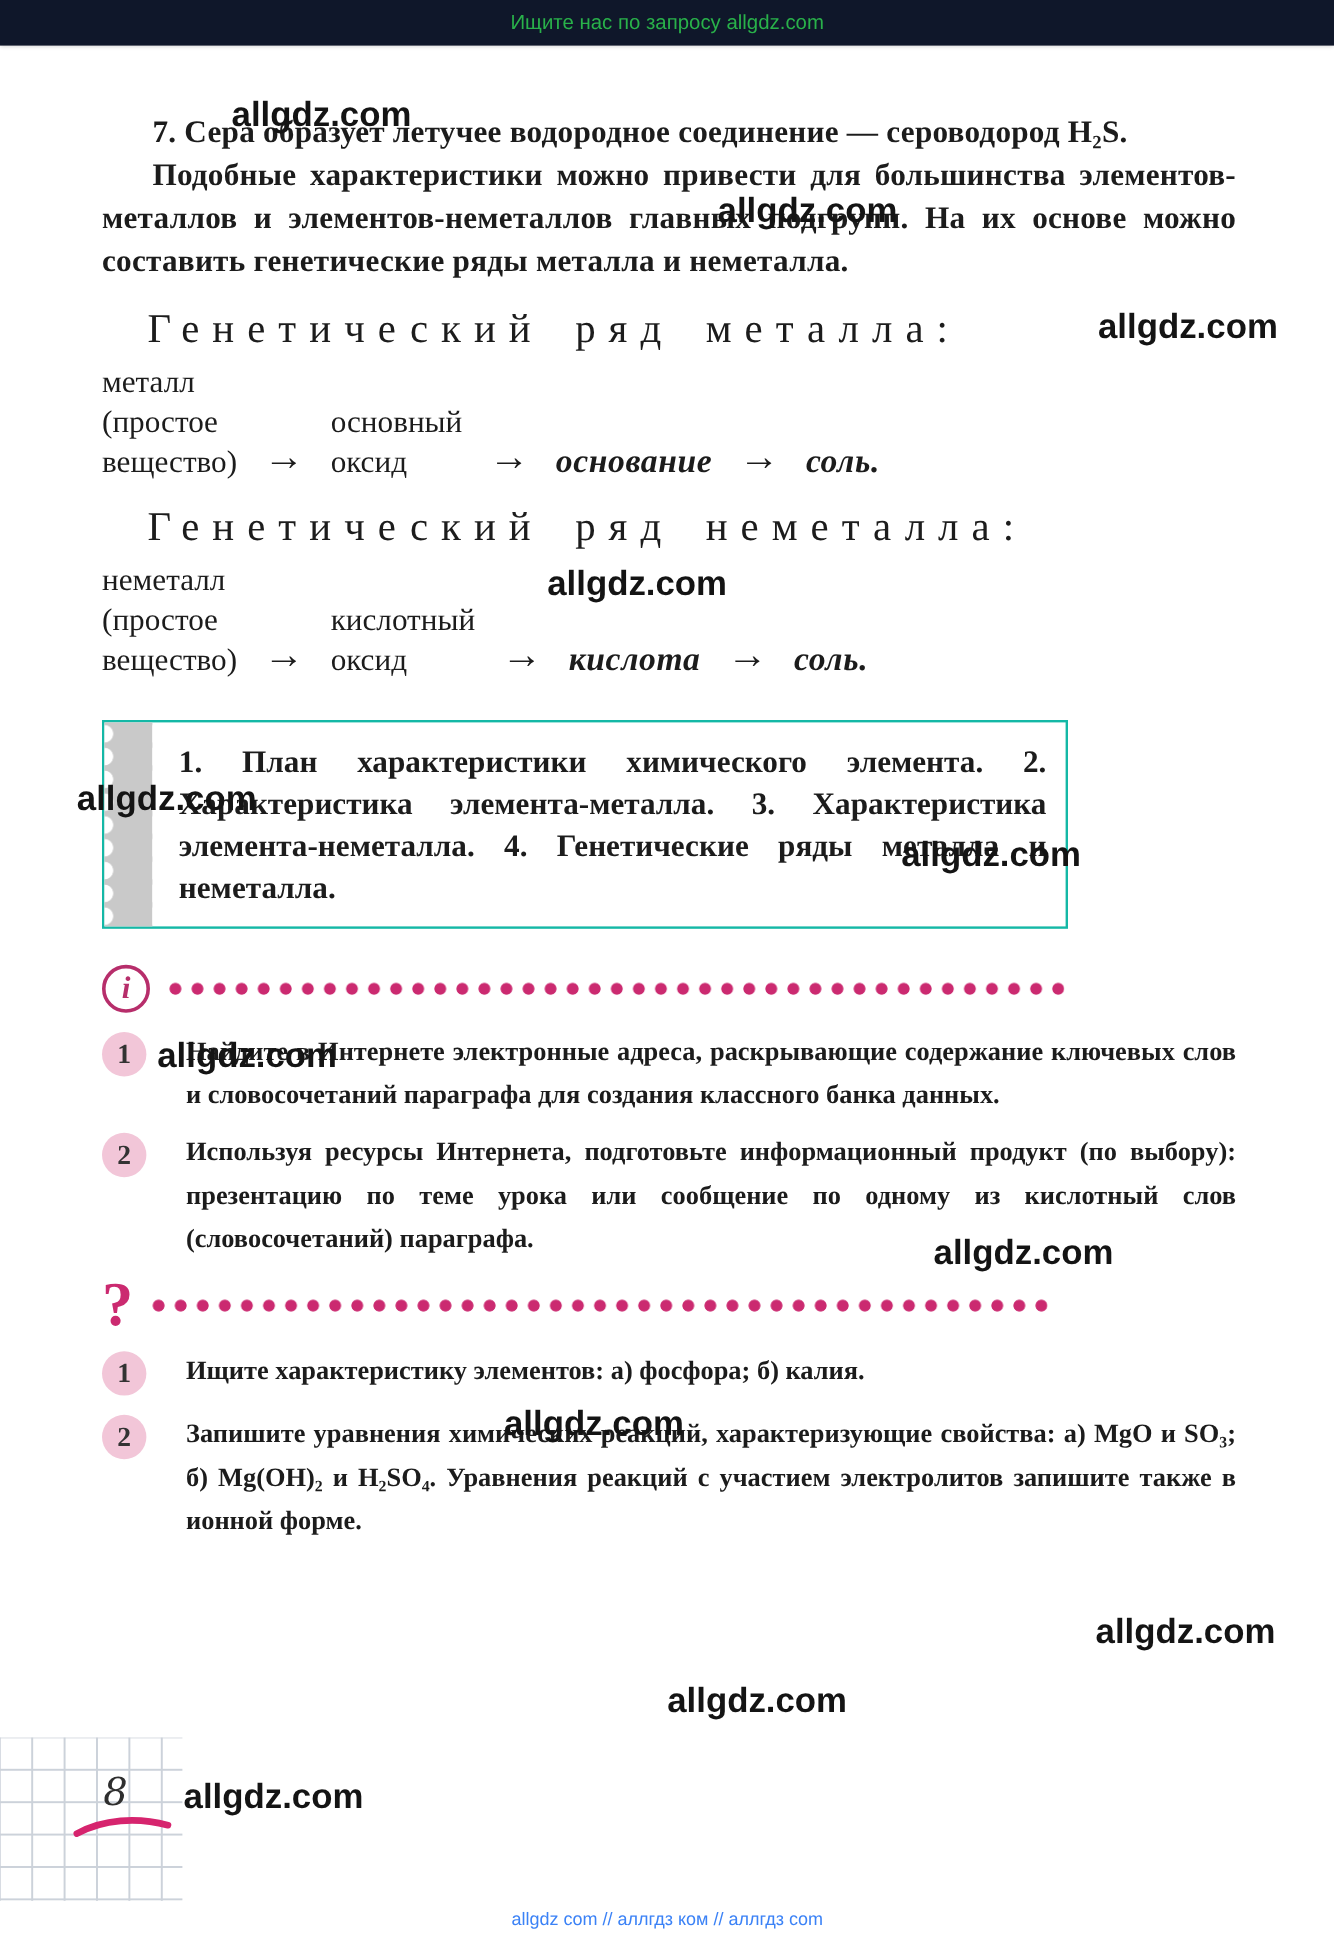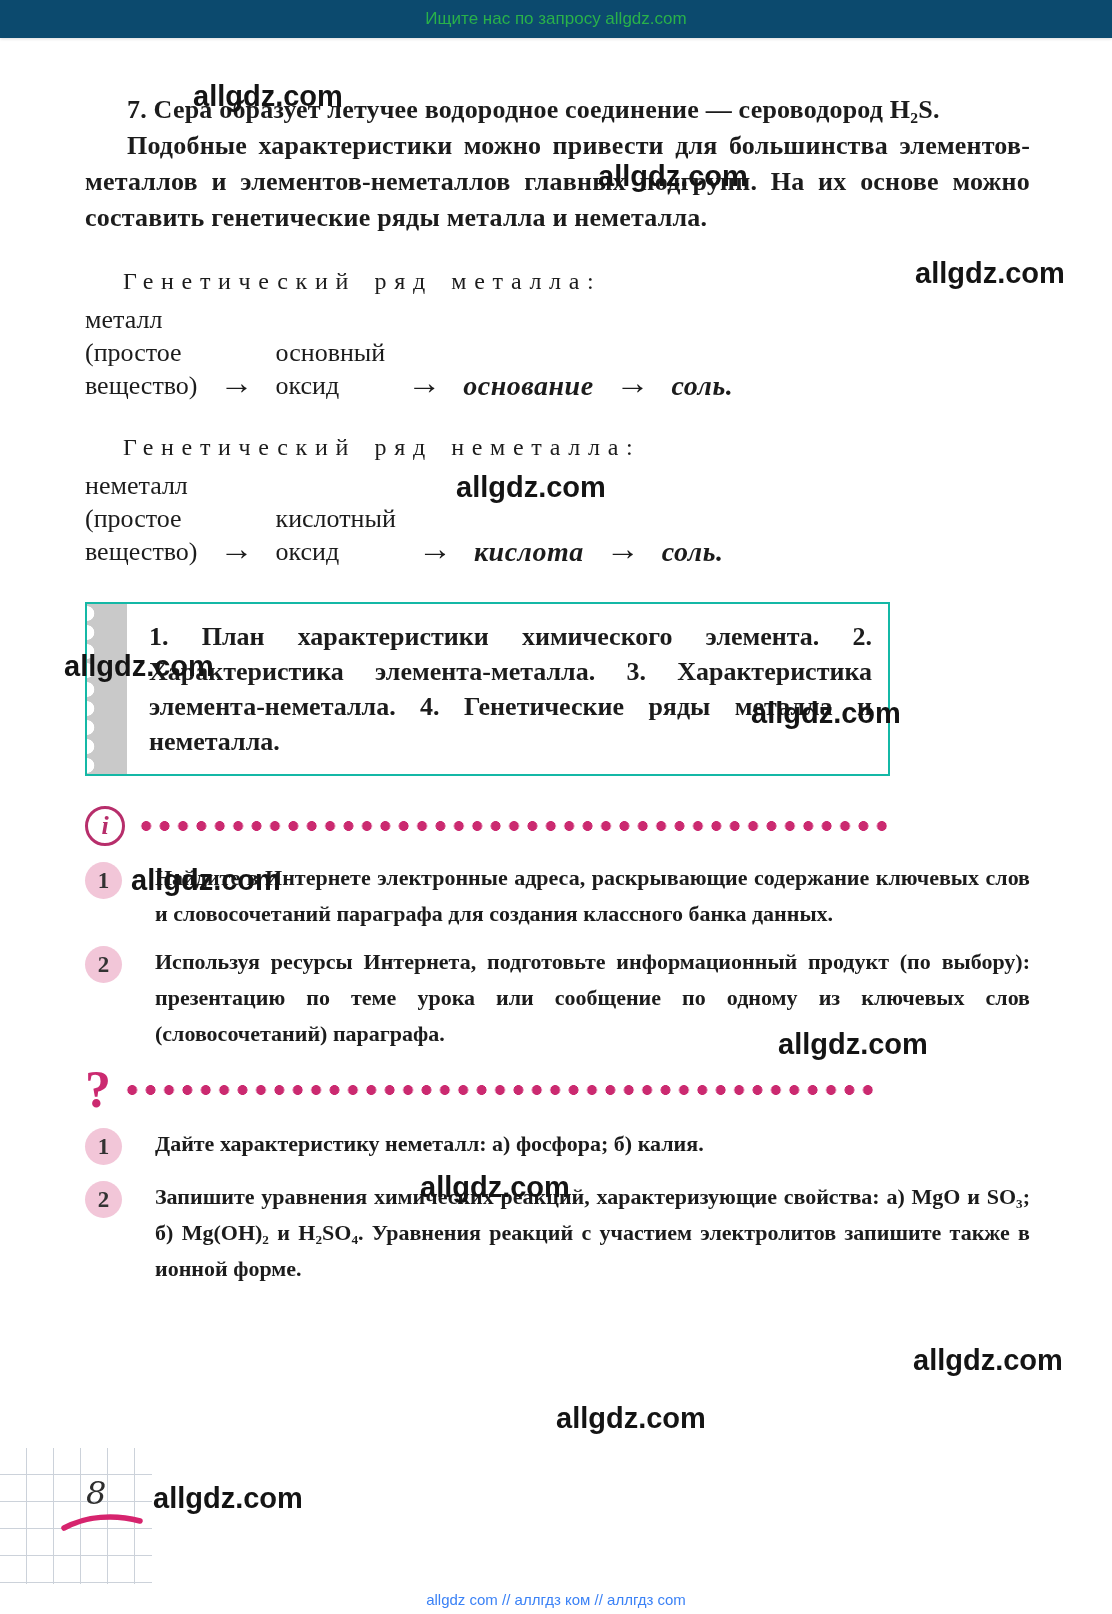--- a/index.html
+++ b/index.html
@@ -6,30 +6,30 @@
   html, body { background:#ffffff; }
   .page {
     width:1112px; height:1614px; position:relative; overflow:hidden;
     margin:0 auto; background:#ffffff;
     font-family:"Liberation Serif","DejaVu Serif",serif; color:#1c1c1c;
   }
   
   .banner {
     height:38px; display:flex; align-items:center; justify-content:center;
     font-family:"Liberation Sans","DejaVu Sans",sans-serif; font-size:17px;
-    color:#29b14a; background:#0c4a6e; position:relative; z-index:2;
+    color:#29b14a; background:#0f172a; position:relative; z-index:2;
     box-shadow:0 1px 3px rgba(0,0,0,.14);
   }
   .content { padding:54px 82px 0 85px; position:relative; z-index:1; }
   .para {
     font-size:26px; line-height:36px; font-weight:bold;
     text-align:justify; text-indent:42px; letter-spacing:.2px;
   }
   .heading {
-    margin-top:32px; margin-bottom:8px; font-size:24px;
+    margin-top:20px; margin-bottom:8px; font-size:34px;
     letter-spacing:.32em; word-spacing:.2em; text-indent:38px;
   }
   .diagram { display:flex; align-items:flex-end; margin:6px 0 4px 0; font-size:26px; }
   .dcol div { line-height:33px; }
   .darrow { font-size:34px; margin:0 22px; font-weight:bold; }
   .dresult { font-size:28px; font-weight:bold; font-style:italic; letter-spacing:.5px; }
   
   .summary-box {
     margin:34px 140px 30px 0; border:2px solid #14b8a6;
     position:relative; padding:15px 16px 15px 62px; background:#fff;
@@ -160,31 +160,31 @@
       <div class="info-badge">i</div>
       <div class="dots"></div>
     </div>
 
     <div class="item">
       <div class="badge">1</div>
       <div class="item-text">Найдите в Интернете электронные адреса, раскрывающие содержание ключевых слов и словосочетаний параграфа для создания классного банка данных.</div>
     </div>
     <div class="item" style="margin-bottom:16px;">
       <div class="badge">2</div>
-      <div class="item-text">Используя ресурсы Интернета, подготовьте информационный продукт (по выбору): презентацию по теме урока или сообщение по одному из ключевых слов (словосочетаний) параграфа.</div>
+      <div class="item-text">Используя ресурсы Интернета, подготовьте информационный продукт (по выбору): презентацию по теме урока или сообщение по одному из кислотный слов (словосочетаний) параграфа.</div>
     </div>
 
     <div class="rule-row">
       <div class="qmark">?</div>
       <div class="dots"></div>
     </div>
 
     <div class="item" style="margin-bottom:14px;">
       <div class="badge">1</div>
-      <div class="item-text">Дайте характеристику неметалл: а) фосфора; б) калия.</div>
+      <div class="item-text">Ищите характеристику элементов: а) фосфора; б) калия.</div>
     </div>
     <div class="item">
       <div class="badge">2</div>
       <div class="item-text">Запишите уравнения химических реакций, характеризующие свойства: а) MgO и SO₃; б) Mg(OH)₂ и H₂SO₄. Уравнения реакций с участием электролитов запишите также в ионной форме.</div>
     </div>
 
   </div>
 
   <div class="grid-paper"></div>
   <div class="page-num">8</div>

